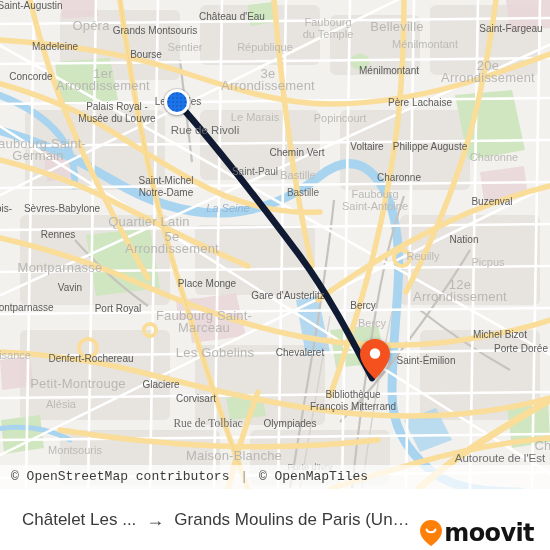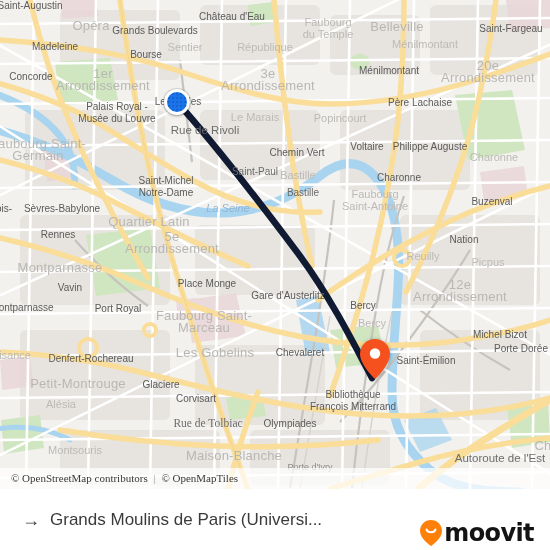--- a/index.html
+++ b/index.html
@@ -109,22 +109,22 @@
 
   
   #attribution {
     position: absolute;
     left: 0; bottom: 0;
     width: 550px;
     padding: 4px 0 5px 11px;
     box-sizing: border-box;
     background: rgba(255,255,255,.72);
     color: #3a3a3a;
-    font-size: 11px;
-    font-family: Liberation Serif, serif;
+    font-size: 13px;
+    font-family: Liberation Mono, monospace;
   }
   #attribution .sep { color:#9a9a9a; margin: 0 3px; }
 
   
   #footer {
     position: absolute;
     left: 0; top: 489px;
     width: 550px; height: 61px;
     background: #ffffff;
     display: flex;
@@ -326,21 +326,21 @@
           <circle cx="150" cy="330" r="6"></circle>
         </g>
 
         <path d="M177,102 C214,143 258,200 300,256 C330,297 352,340 372,378" fill="none" stroke="#101a33" stroke-width="6.5" stroke-linecap="round"></path>
       </g>
     </svg>
 
     <div id="map-labels">
         <div class="lbl place" style="left: 30px; top: 5px;">Saint-Augustin</div>
         <div class="lbl district" style="left: 91px; top: 25px;">Opéra</div>
-        <div class="lbl place" style="left: 155px; top: 30px;">Grands Boulevards</div>
+        <div class="lbl place" style="left: 155px; top: 30px;">Grands Montsouris</div>
         <div class="lbl place" style="left: 232px; top: 16px;">Château d'Eau</div>
         <div class="lbl district" style="left: 397px; top: 26px;">Belleville</div>
         <div class="lbl place" style="left: 511px; top: 28px;">Saint-Fargeau</div>
         <div class="lbl place" style="left: 55px; top: 46px;">Madeleine</div>
         <div class="lbl district-sm" style="left: 185px; top: 47px;">Sentier</div>
         <div class="lbl district-sm" style="left: 265px; top: 47px;">République</div>
         <div class="lbl district-sm two-line" style="left: 328px; top: 28px;">Faubourg
 du Temple</div>
         <div class="lbl district-sm" style="left: 425px; top: 44px;">Ménilmontant</div>
         <div class="lbl place" style="left: 389px; top: 70px;">Ménilmontant</div>
@@ -432,20 +432,21 @@
 
     <div id="attribution">
       <span>© OpenStreetMap contributors</span>
       <span class="sep">|</span>
       <span>© OpenMapTiles</span>
     </div>
   </div>
 
   <div id="footer">
     <div class="route">
+      <span class="endpoint origin-name">Châtelet Les ...</span>
       <span class="arrow">→</span>
       <span class="endpoint dest-name">Grands Moulins de Paris (Universi...</span>
     </div>
     <div id="moovit-logo">
       <svg width="22" height="26" viewBox="0 0 22 26">
         <path d="M11 0 C4.9 0 0 4.9 0 11 C0 19 11 26 11 26 C11 26 22 19 22 11 C22 4.9 17.1 0 11 0 Z" fill="#ff8008"></path>
         <path d="M6.6 9.5 C7.6 13.2 14.4 13.2 15.4 9.5" fill="none" stroke="#ffffff" stroke-width="2.1" stroke-linecap="round"></path>
       </svg>
       <span class="word">moovit</span>
     </div>

